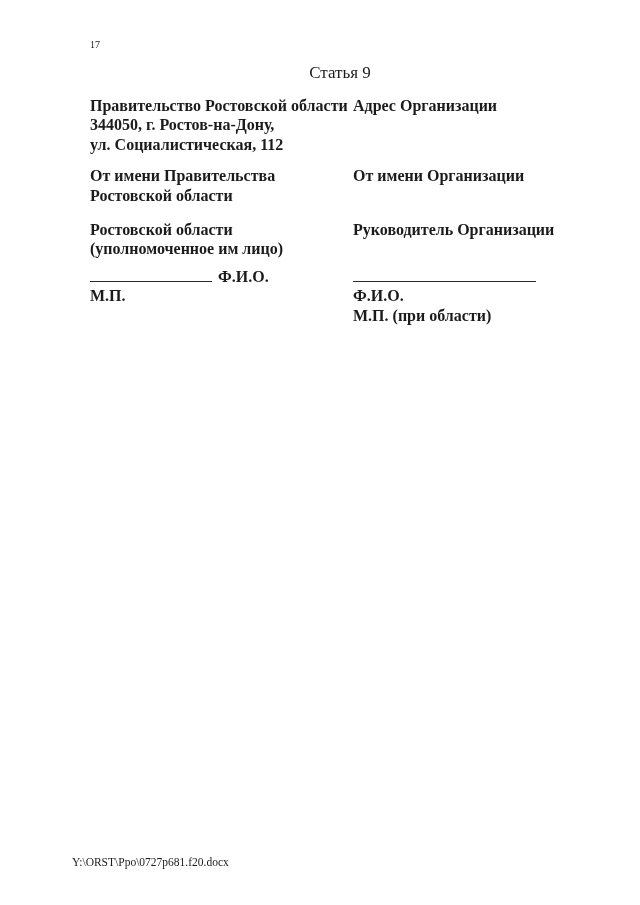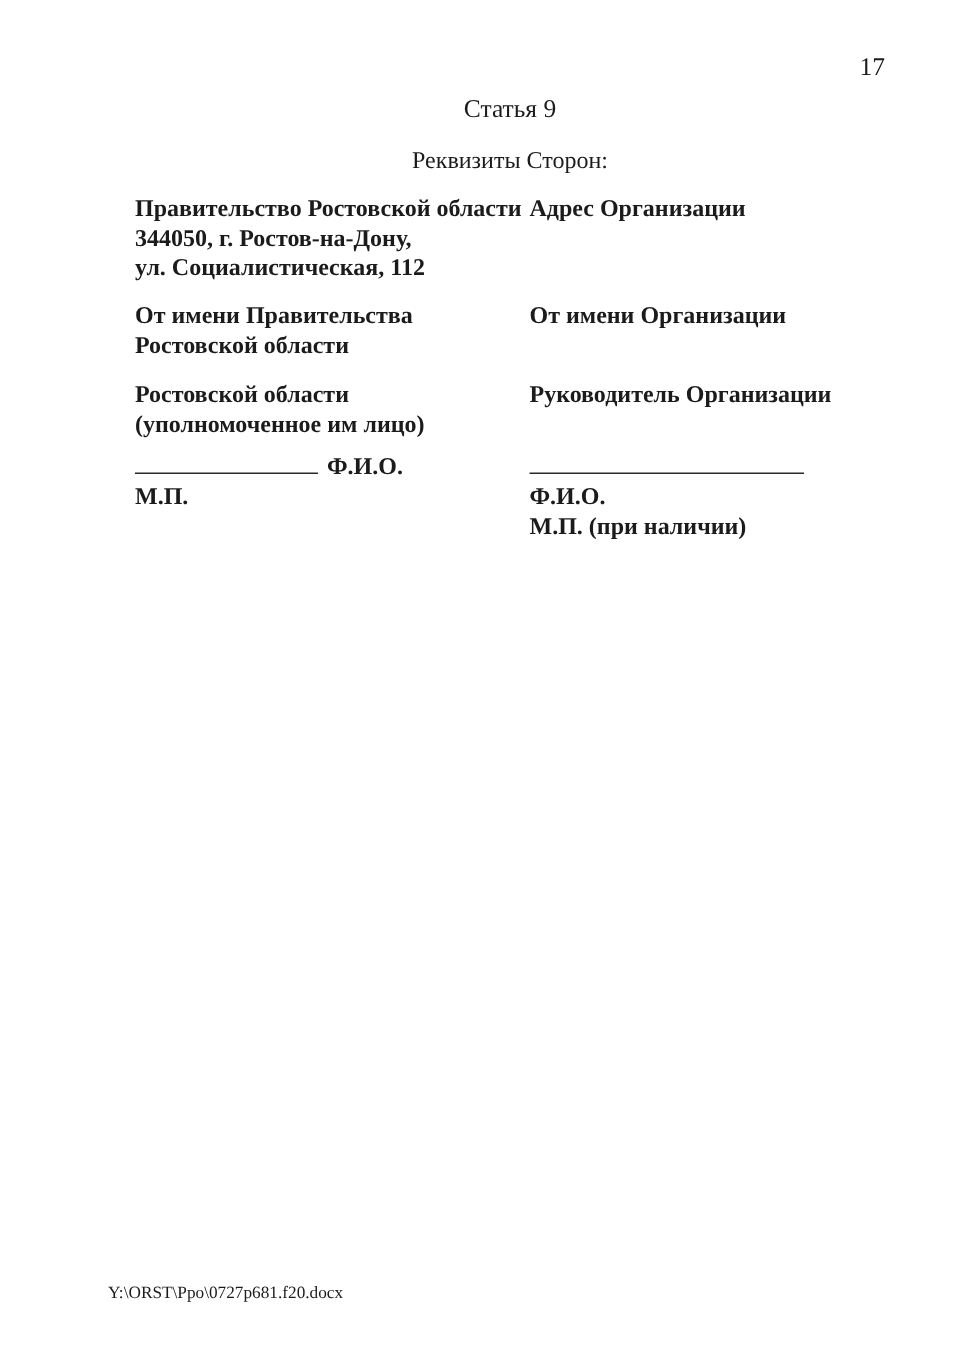--- a/index.html
+++ b/index.html
@@ -15,22 +15,22 @@
     color: #1b1b1b;
     font-family: "Liberation Serif", "DejaVu Serif", serif;
     font-size: 16px;
     line-height: 19.6px;
     overflow: hidden;
   }
   .content {
     padding: 38px 50px 0 90px; 
   }
   .page-num {
-    text-align: right;
-    font-size: 17px;
+    text-align: left;
+    font-size: 10px;
     line-height: 13px;
   }
   .article-title {
     text-align: center;
     margin-top: 12px;
     font-weight: normal;
     font-size: 17px;
   }
   .subtitle {
     text-align: center;
@@ -73,21 +73,20 @@
 </head>
 <body>
 
 <div class="page">
   <div class="content">
 
     <div class="page-num">17</div>
 
     <div class="article-title">Статья 9</div>
 
-    <div class="subtitle">Реквизиты Сторон:</div>
 
     <div class="cols row-address">
       <div class="col-left">
         <span class="line">Правительство Ростовской области</span>
         <span class="line">344050, г. Ростов-на-Дону,</span>
         <span class="line">ул. Социалистическая, 112</span>
       </div>
       <div class="col-right">
         <span class="line">Адрес Организации</span>
       </div>
@@ -117,20 +116,20 @@
       <div class="col-left">
         <div>
           <span class="sig-line sig-line-left"></span><span>Ф.И.О.</span>
         </div>
         <div>М.П.</div>
       </div>
       <div class="col-right">
         <div>
           <span class="sig-line sig-line-right"></span><span>Ф.И.О.</span>
         </div>
-        <div>М.П. (при наличии)</div>
+        <div>М.П. (при области)</div>
       </div>
     </div>
 
   </div>
 
   <div class="footer">Y:\ORST\Ppo\0727p681.f20.docx</div>
 </div>
 
 </body></html>

